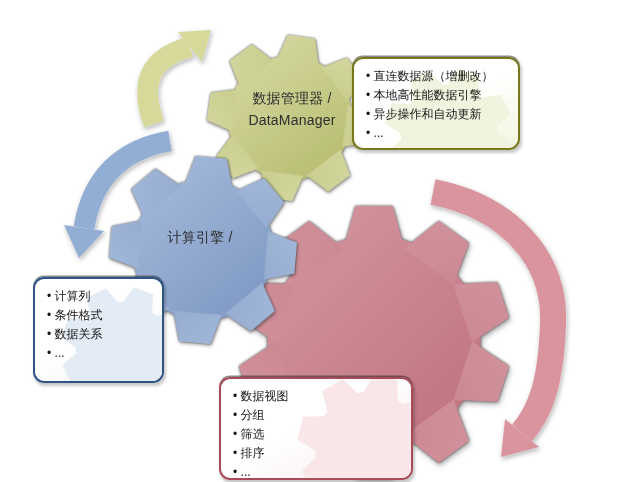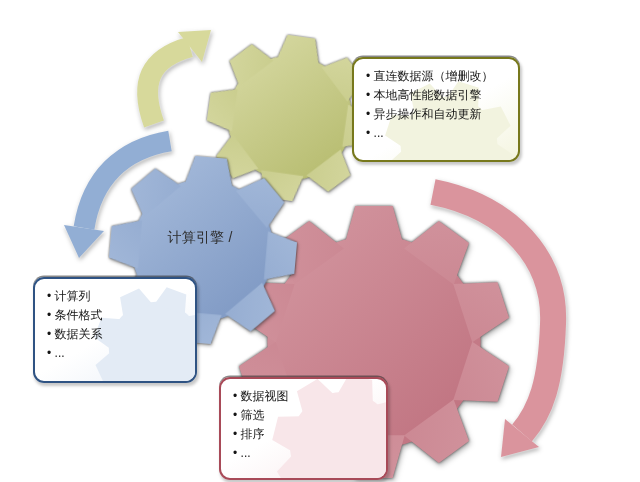--- a/index.html
+++ b/index.html
@@ -23,25 +23,25 @@
   .callout {
     position:absolute; box-sizing:border-box; border-radius:11px;
     padding:8px 8px 4px 12px; overflow:hidden;
     box-shadow: 0 -1.5px 0 rgba(40,40,40,.55), 1.5px 2.5px 3px rgba(0,0,0,.22);
   }
   .callout ul { margin:0; padding:0; list-style:none; position:relative; z-index:2; }
   .callout li { font-size:12px; line-height:19px; color:#141414; white-space:nowrap; }
   .callout li::before { content:"• "; color:#141414; }
   .callout svg.wm { position:absolute; z-index:1; pointer-events:none; }
 
-  #box-dm { left:352px; top:57px;  width:168px; height:105px; border:2px solid #77781c;
+  #box-dm { left:352px; top:57px;  width:168px; height:93px; border:2px solid #77781c;
             background:linear-gradient(150deg,#ffffff 55%,#f4f5e0 100%); }
-  #box-ce { left:33px;  top:277px; width:164px; height:106px; border:2px solid #2f5383;
+  #box-ce { left:33px;  top:277px; width:131px; height:106px; border:2px solid #2f5383;
             background:linear-gradient(150deg,#ffffff 50%,#e9eff7 100%); }
-  #box-dt { left:219px; top:377px; width:169px; height:103px; border:2px solid #a84a58;
+  #box-dt { left:219px; top:377px; width:194px; height:103px; border:2px solid #a84a58;
             background:linear-gradient(150deg,#ffffff 45%,#f7e9eb 100%); }
 </style>
 </head>
 <body>
 
 <div class="stage">
 
   <svg class="diagram" width="640" height="482" viewBox="0 0 640 482">
     <defs>
       <linearGradient id="gradOlive" x1="-90" y1="-90" x2="90" y2="90" gradientUnits="userSpaceOnUse">
@@ -102,20 +102,24 @@
       <use href="#gear8" xlink:href="#gear8" fill="url(#gradOlive)"></use>
     </g>
     <g class="gear" transform="translate(374,342) scale(1.333)">
       <use href="#gear10" xlink:href="#gear10" fill="url(#gradRed)"></use>
     </g>
     <g class="gear" transform="translate(203,250) rotate(5) scale(0.93)">
       <use href="#gear8" xlink:href="#gear8" fill="url(#gradBlue)"></use>
     </g>
   </svg>
 
+  <div class="gear-label" id="label-dm">
+    <div>数据管理器 /</div>
+    <div>DataManager</div>
+  </div>
   <div class="gear-label" id="label-ce">
     <div>计算引擎 /</div>
   </div>
 
   <div class="callout" id="box-dm">
     <svg class="wm" style="left:25px; bottom:-55px;" width="140" height="140" viewBox="-110 -110 220 220">
       <g transform="rotate(18)">
           <use href="#gear8" xlink:href="#gear8" fill="#f2f3df"></use>
         </g>
     </svg>
@@ -142,19 +146,20 @@
   </div>
 
   <div class="callout" id="box-dt">
     <svg class="wm" style="right:-35px; bottom:-45px;" width="155" height="155" viewBox="-110 -110 220 220">
       <g transform="rotate(14)">
           <use href="#gear8" xlink:href="#gear8" fill="#f8e6e9"></use>
         </g>
     </svg>
     <ul>
       <li>数据视图</li>
+      <li>分组</li>
       <li>筛选</li>
       <li>排序</li>
       <li>...</li>
     </ul>
   </div>
 
 </div>
 
 </body></html>

